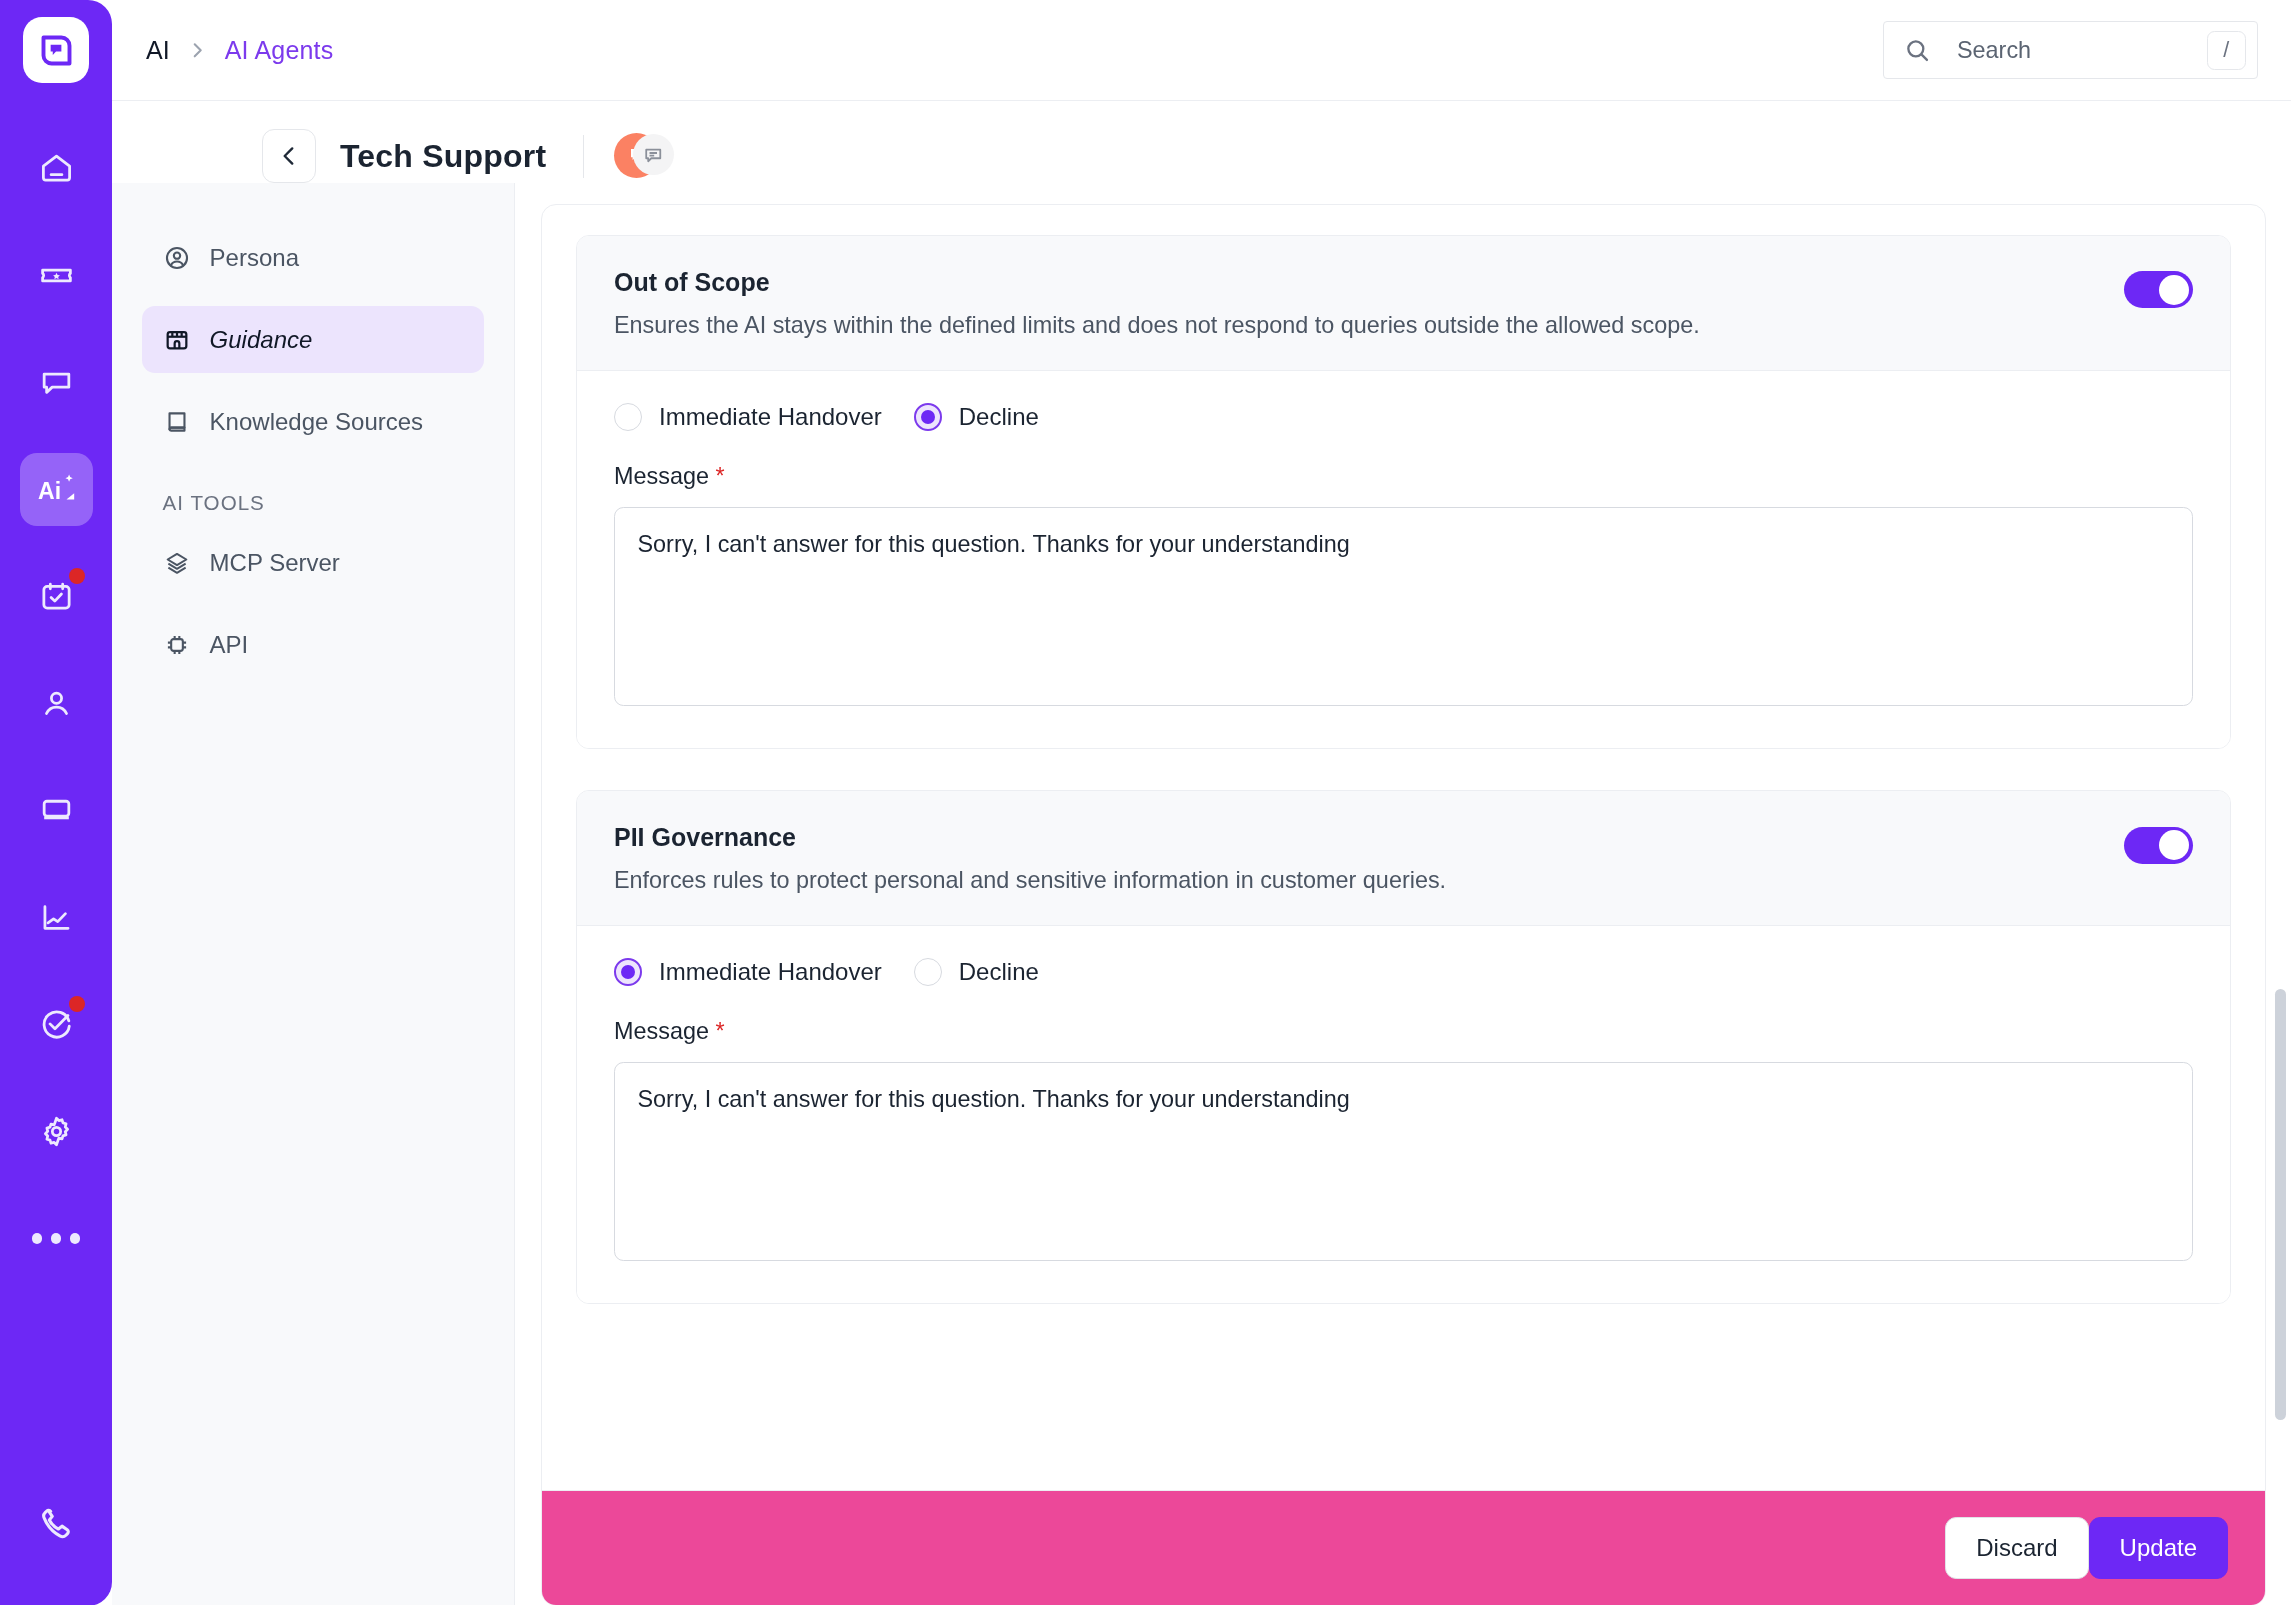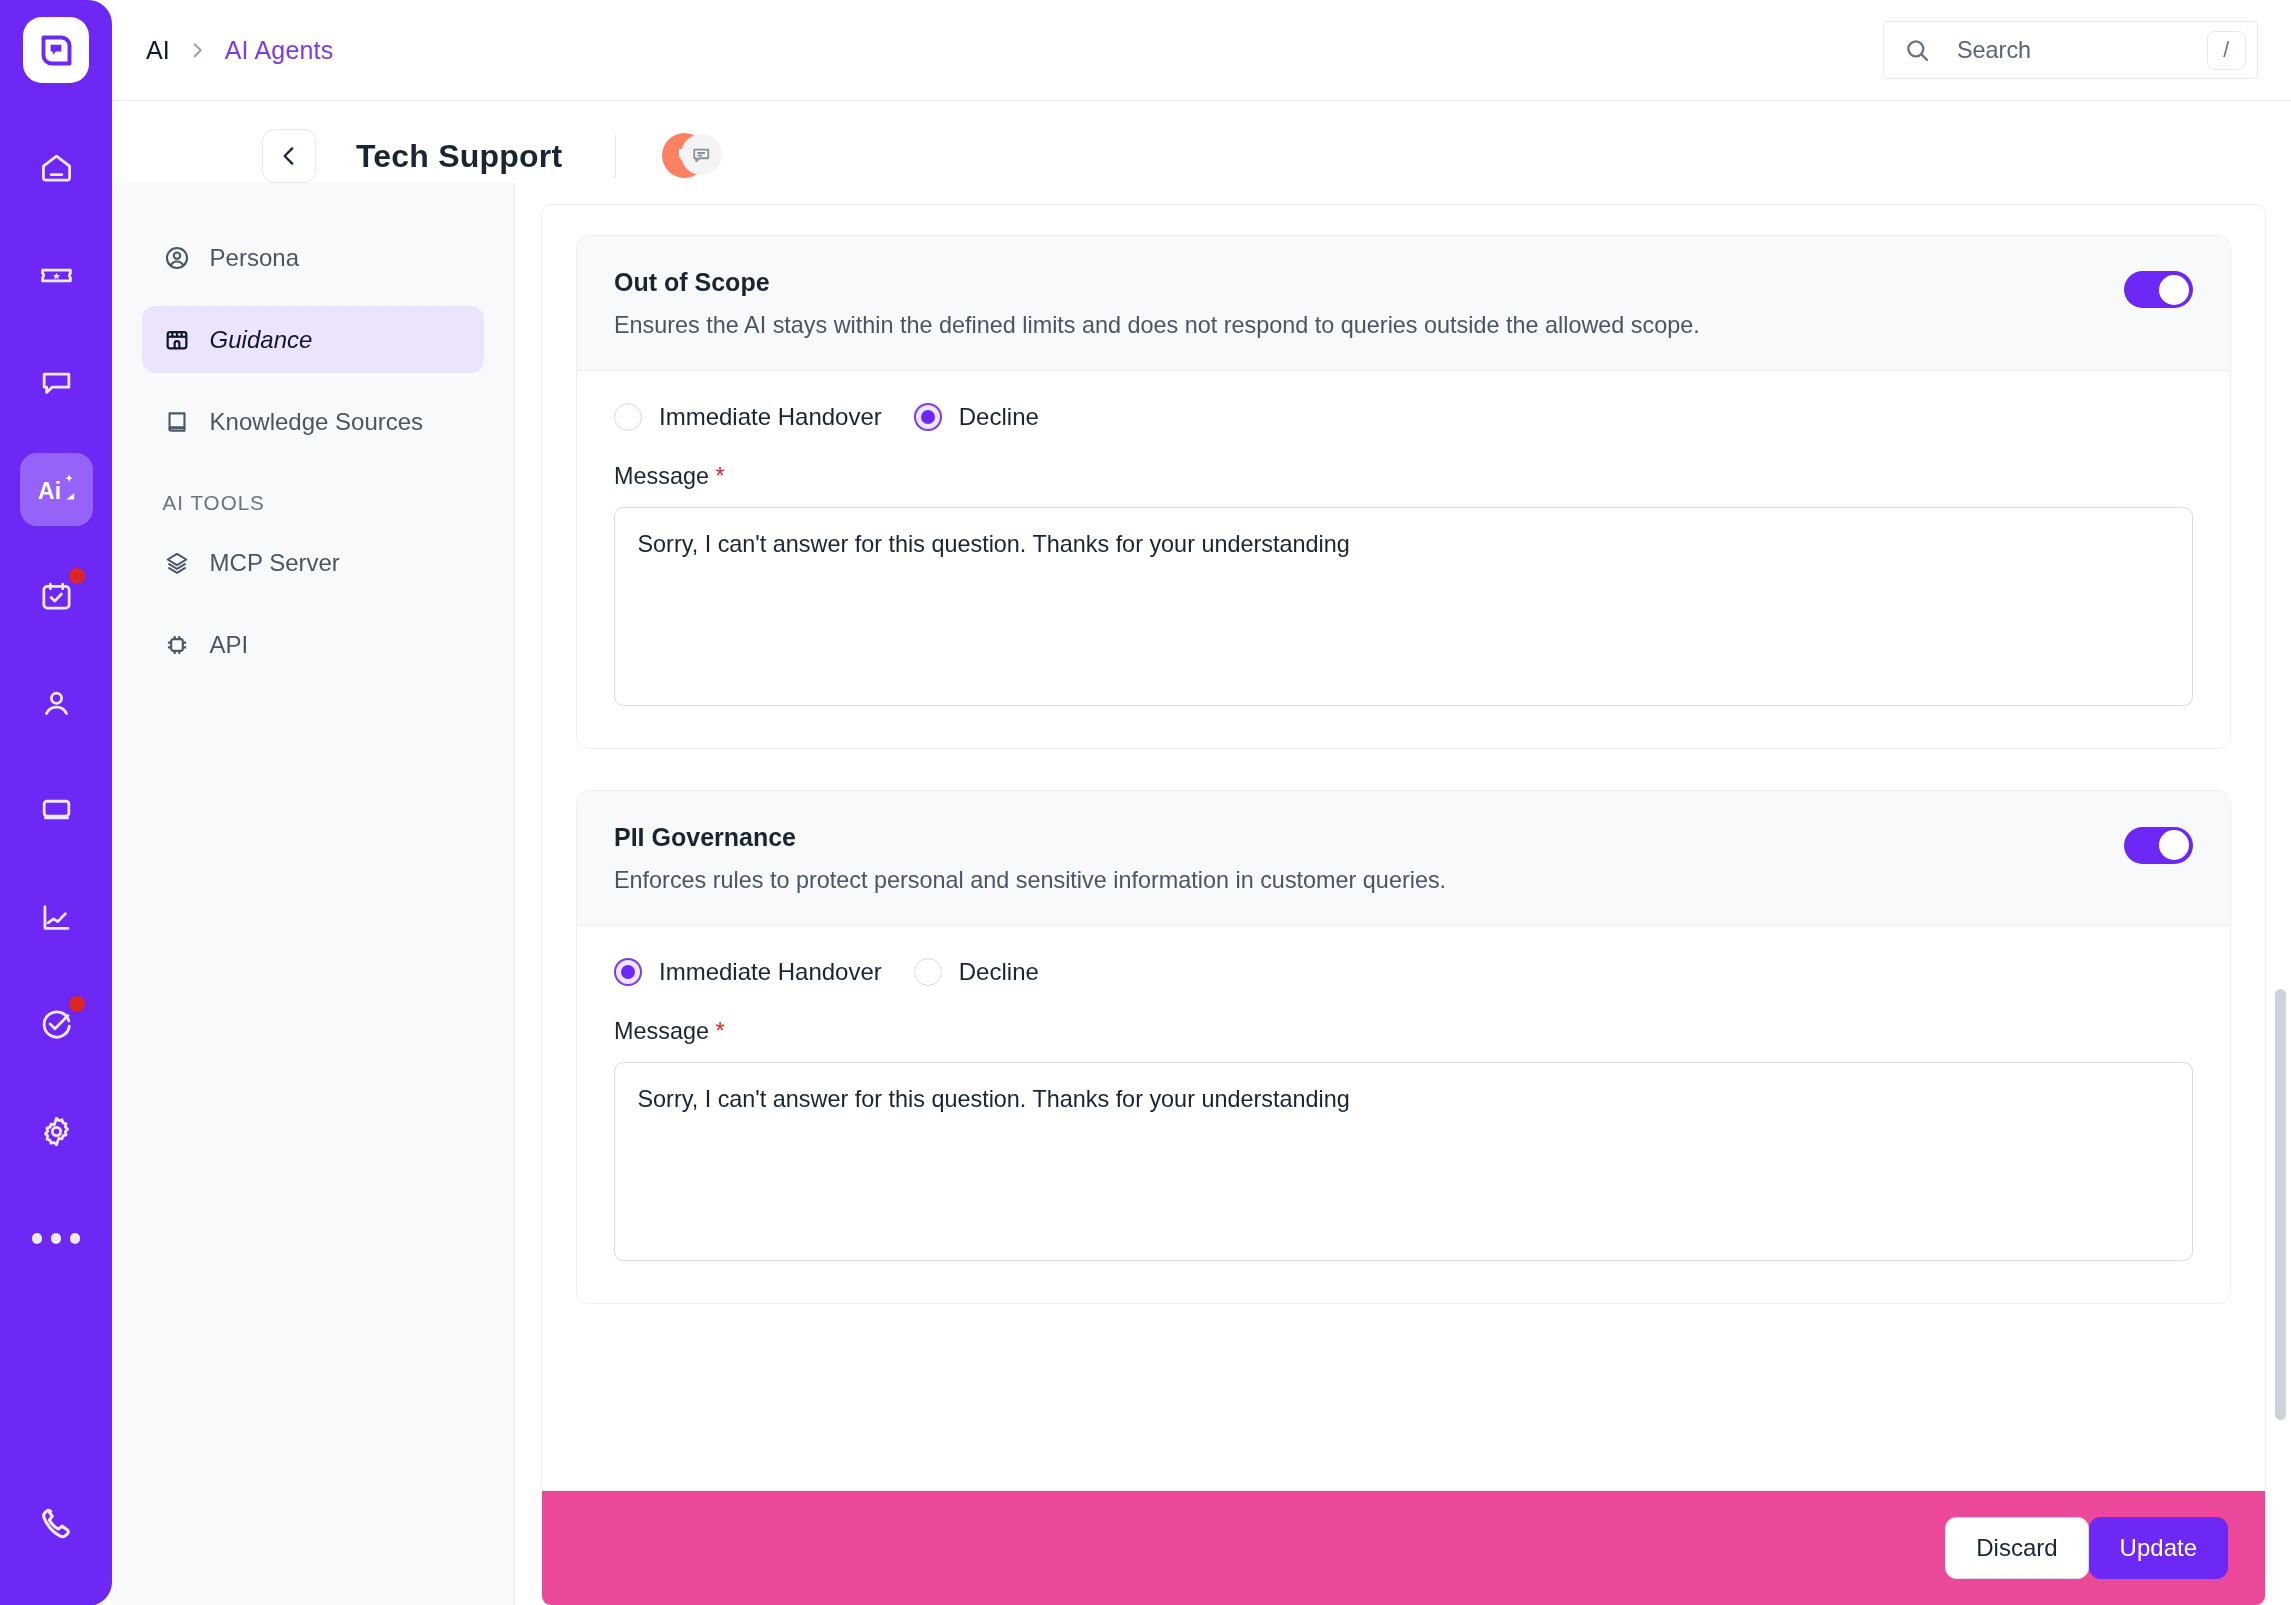--- a/index.html
+++ b/index.html
@@ -66,21 +66,21 @@
   }
   .search-icon { color: #6b7280; display: flex; }
   .search-ph { flex: 1 1 auto; font-size: 23.4px; color: #5b6472; }
   .search-key {
     width: 39px; height: 39px; border: 0.9px solid #e5e7eb; border-radius: 7.5px;
     display: flex; align-items: center; justify-content: center;
     color: #6b7280; font-size: 21.5px;
   }
 
   
-  .agent-head { padding: 28px 0 0 150px; display: flex; align-items: center; gap: 40px; }
+  .agent-head { padding: 28px 0 0 150px; display: flex; align-items: center; gap: 24px; }
   .back-btn {
     width: 54px; height: 54px; border: 0.9px solid #e5e7eb; border-radius: 12px;
     display: flex; align-items: center; justify-content: center; background:#fff;
     color: #1f2937;
   }
   .agent-title { font-size: 32px; font-weight: bold; color: #1b2431; letter-spacing: 0.2px; }
   .vdiv { width: 0.9px; height: 43px; background: #e5e7eb; margin: 0 5.6px 0 13px; }
   .agent-avatar { position: relative; width: 60px; height: 47px; }
   .av-circle {
     position: absolute; left: 0; top: 0; width: 45px; height: 45px; border-radius: 50%;
@@ -120,21 +120,21 @@
   .cfg-item.active .ic { color: #111827; }
   .cfg-group {
     font-size: 20.6px; color: #6b7280; letter-spacing: 1px;
     padding: 20.6px 20.6px 15px 20.6px;
   }
 
   
   .content { flex: 1 1 auto; min-width: 0; padding: 20.6px 26px 0 26px; position: relative; display:flex; }
   .panel {
     flex: 1 1 auto; background: #ffffff;
-    border: 0.9px solid #eceef2; border-radius: 10px;
+    border: 0.9px solid #eceef2; border-radius: 15px;
     display: flex; flex-direction: column;
     min-width: 0; margin-bottom: 0;
     position: relative; overflow: hidden;
   }
   .panel-scroll { flex: 1 1 auto; overflow: hidden; padding: 30px 34px 0 34px; }
 
   .card {
     border: 0.9px solid #eceef2; border-radius: 13px; background: #fff;
     margin-bottom: 41px; overflow: hidden;
   }

